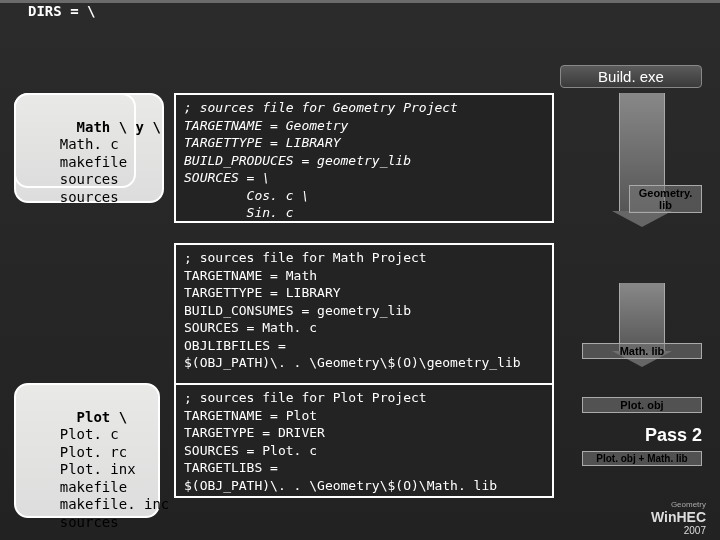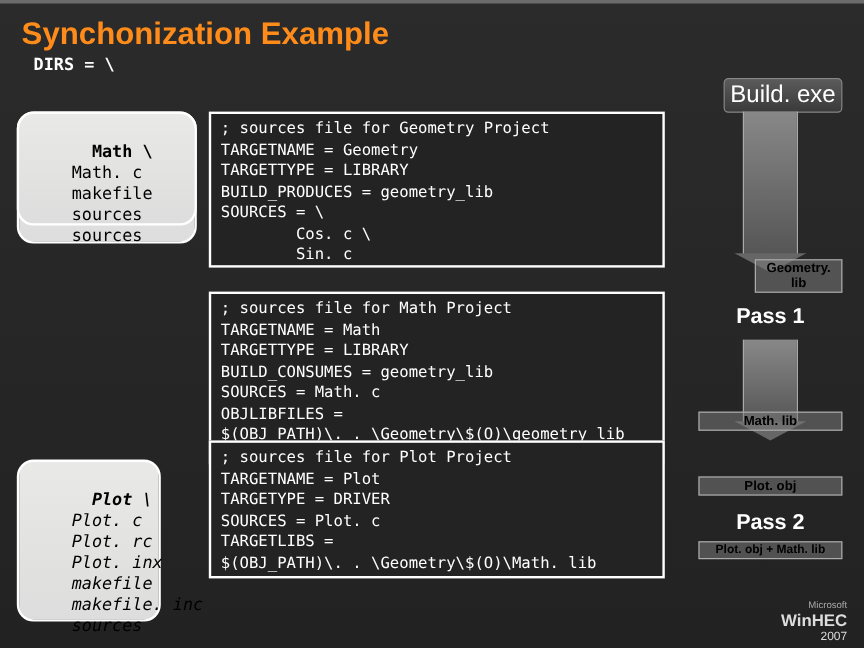--- a/index.html
+++ b/index.html
@@ -53,27 +53,27 @@
     font-family: Consolas, monospace;
     font-size: 13px;
     line-height: 1.35;
     padding: 4px 8px;
     white-space: pre;
     overflow: hidden;
   }
   .buildexe {
     position: absolute;
     top: 62px; right: 18px;
-    width: 99px;
+    width: 142px;
     text-align: center;
     color: #fff;
     background: linear-gradient(180deg,#5b5b5b 0%, #3a3a3a 100%);
     border: 1px solid #888;
     border-radius: 4px;
-    font-size: 20px;
+    font-size: 15px;
     padding: 2px 0;
   }
   .arrowcol {
     position: absolute;
     top: 90px; right: 18px;
     width: 120px; bottom: 34px;
   }
   .downarrow {
     position: absolute;
     left: 50%; transform: translateX(-50%);
@@ -115,84 +115,82 @@
     text-align:right;
     line-height:1.1;
   }
   .footer .brand { font-size:14px; font-weight:600;margin-left:23px; }
   .footer .ms { font-size:8px; color:#aaa; }
 </style>
 </head>
 <body>
 
 <div class="slide">
-  <div class="title">Synchonization Example</div>
   <div class="dirs">DIRS = \</div>
 
   <div class="buildexe">Build. exe</div>
 
   <div class="grid">
 
     <div class="dirbox" style="top:0; left:0; width:150px; height:110px;">
       <span class="hd">Geometry \</span>
 <span>    Cos. c
     Sin. c
     makefile
     sources</span></div>
 
-    <div class="dirbox" style="top:150; left:0; width:150px; height:95px;">
+    <div class="dirbox" style="top:150; left:0; width:122px; height:95px;">
       <span class="hd">Math \</span>
 <span>    Math. c
     makefile
     sources</span></div>
 
-    <div class="dirbox" style="top:290px; left:0; width:120px; height:135px;font-style:italic;">
+    <div class="dirbox" style="top:290px; left:0; width:146px; height:135px;">
       <span class="hd">Plot \</span>
 <span>    Plot. c
     Plot. rc
     Plot. inx
     makefile
     makefile. inc
     sources</span></div>
 
-    <div class="srcbox" style="top:0; left:160px; width:380px; height:130px;">; sources file for Geometry Project
+    <div class="srcbox" style="top:0; left:160px; width:380px; height:130px;font-style:italic;">; sources file for Geometry Project
 TARGETNAME = Geometry
 TARGETTYPE = LIBRARY
 BUILD_PRODUCES = geometry_lib
 SOURCES = \
         Cos. c \
         Sin. c</div>
     <div class="srcbox" style="top:150px; left:160px; width:380px; height:144px;">; sources file for Math Project
 TARGETNAME = Math
 TARGETTYPE = LIBRARY
 BUILD_CONSUMES = geometry_lib
 SOURCES = Math. c
 OBJLIBFILES =
 $(OBJ_PATH)\. . \Geometry\$(O)\geometry_lib</div>
-    <div class="srcbox" style="top:274px; left:160px; width:380px; height:115px;">; sources file for Plot Project
+    <div class="srcbox" style="top:290px; left:160px; width:380px; height:115px;">; sources file for Plot Project
 TARGETNAME = Plot
 TARGETYPE = DRIVER
 SOURCES = Plot. c
 TARGETLIBS =
 $(OBJ_PATH)\. . \Geometry\$(O)\Math. lib</div>
   </div>
 
   <div class="arrowcol">
     <div class="downarrow" style="top:0; height:120px;"></div>
-    <div class="stagelabel" style="top:123px;margin-left:47px;">Geometry. lib</div>
+    <div class="stagelabel" style="top:92px;margin-left:47px;">Geometry. lib</div>
 
-    <div class="passlabel" style="top:160px;">Pass 1</div>
 
     <div class="downarrow" style="top:190px; height:70px;"></div>
     <div class="stagelabel" style="top:250px;">Math. lib</div>
 
     <div class="stagelabel" style="top:304px;">Plot. obj</div>
 
-    <div class="passlabel" style="top:332px;">Pass 2</div>
+    <div class="passlabel" style="top:332px;text-align:right;">Pass 2</div>
     <div class="stagelabel" style="top:358px; font-size:10px;">Plot. obj + Math. lib</div>
   </div>
 
   <div class="footer">
-    <div class="ms">Microsoft</div>
+    <div class="ms">Geometry</div>
     <div class="brand">WinHEC</div>
     <div>2007</div>
   </div>
 </div>
 
 </body></html>

